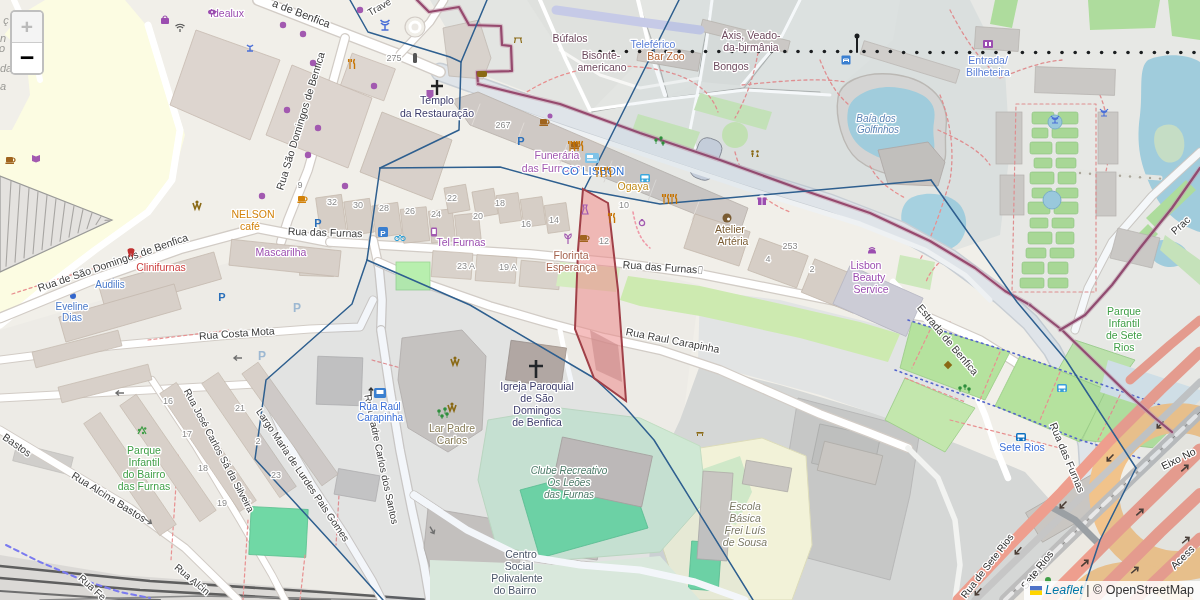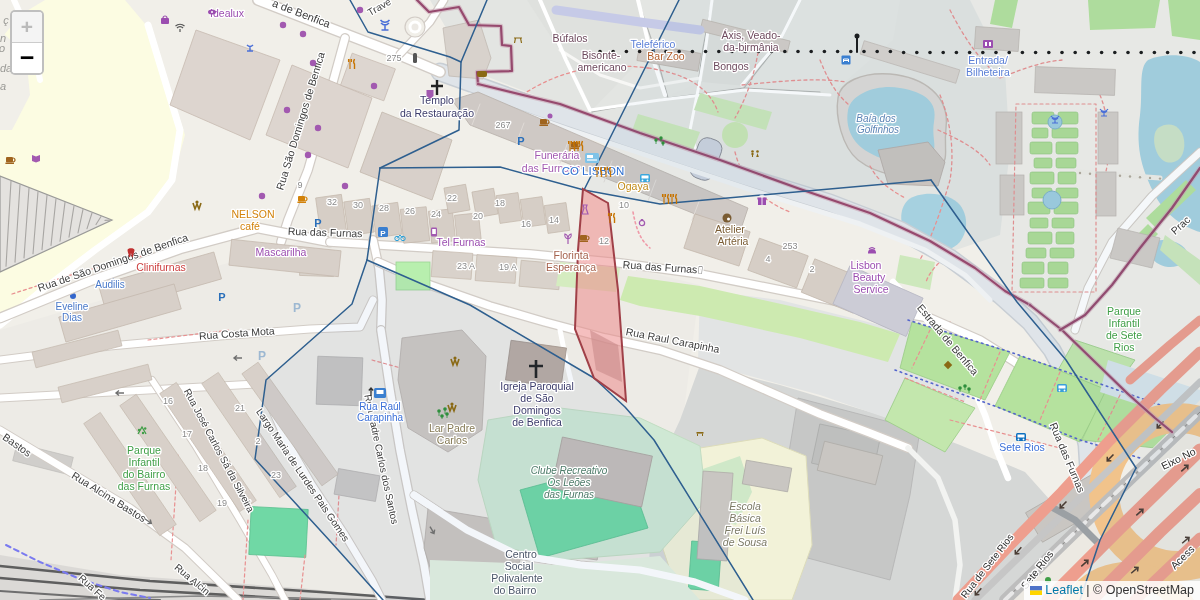--- a/index.html
+++ b/index.html
@@ -1047,13 +1047,13 @@
 </svg>
 
 <div style="position:absolute;left:10px;top:10px;width:34px;height:65px;background:#ffffff;border:2px solid rgba(0,0,0,0.25);border-radius:5px;">
 <div style="width:100%;height:31px;background:#f4f4f4;border-bottom:1px solid #ccc;border-radius:3px 3px 0 0;text-align:center;"><span style="font-size:21px;color:#bbbbbb;font-weight:bold;font-family:'Liberation Sans',sans-serif;line-height:30px;">+</span></div>
 <div style="width:100%;height:30px;background:#ffffff;border-radius:0 0 3px 3px;text-align:center;"><span style="font-size:25px;color:#000000;font-weight:bold;font-family:'Liberation Sans',sans-serif;line-height:28px;">−</span></div>
 </div>
 
 <div style="position:absolute;right:0;bottom:0;height:19px;background:rgba(255,255,255,0.85);padding:0 6px 0 6px;font-family:'Liberation Sans',sans-serif;font-size:12.5px;color:#333;line-height:19px;white-space:nowrap;"><svg width="12" height="9" viewBox="0 0 12 9" style="vertical-align:-1px;">
         <rect width="12" height="4.5" fill="#4e73c8"></rect>
         <rect y="4.5" width="12" height="4.5" fill="#ffd500"></rect>
-      </svg> <span style="color:#0078a8;">Leaflet</span> <span style="color:#333;">| © OpenStreetMap</span></div>
+      </svg> <span style="color:#0078a8;font-style:italic;">Leaflet</span> <span style="color:#333;">| © OpenStreetMap</span></div>
 </div>
 </body></html>

